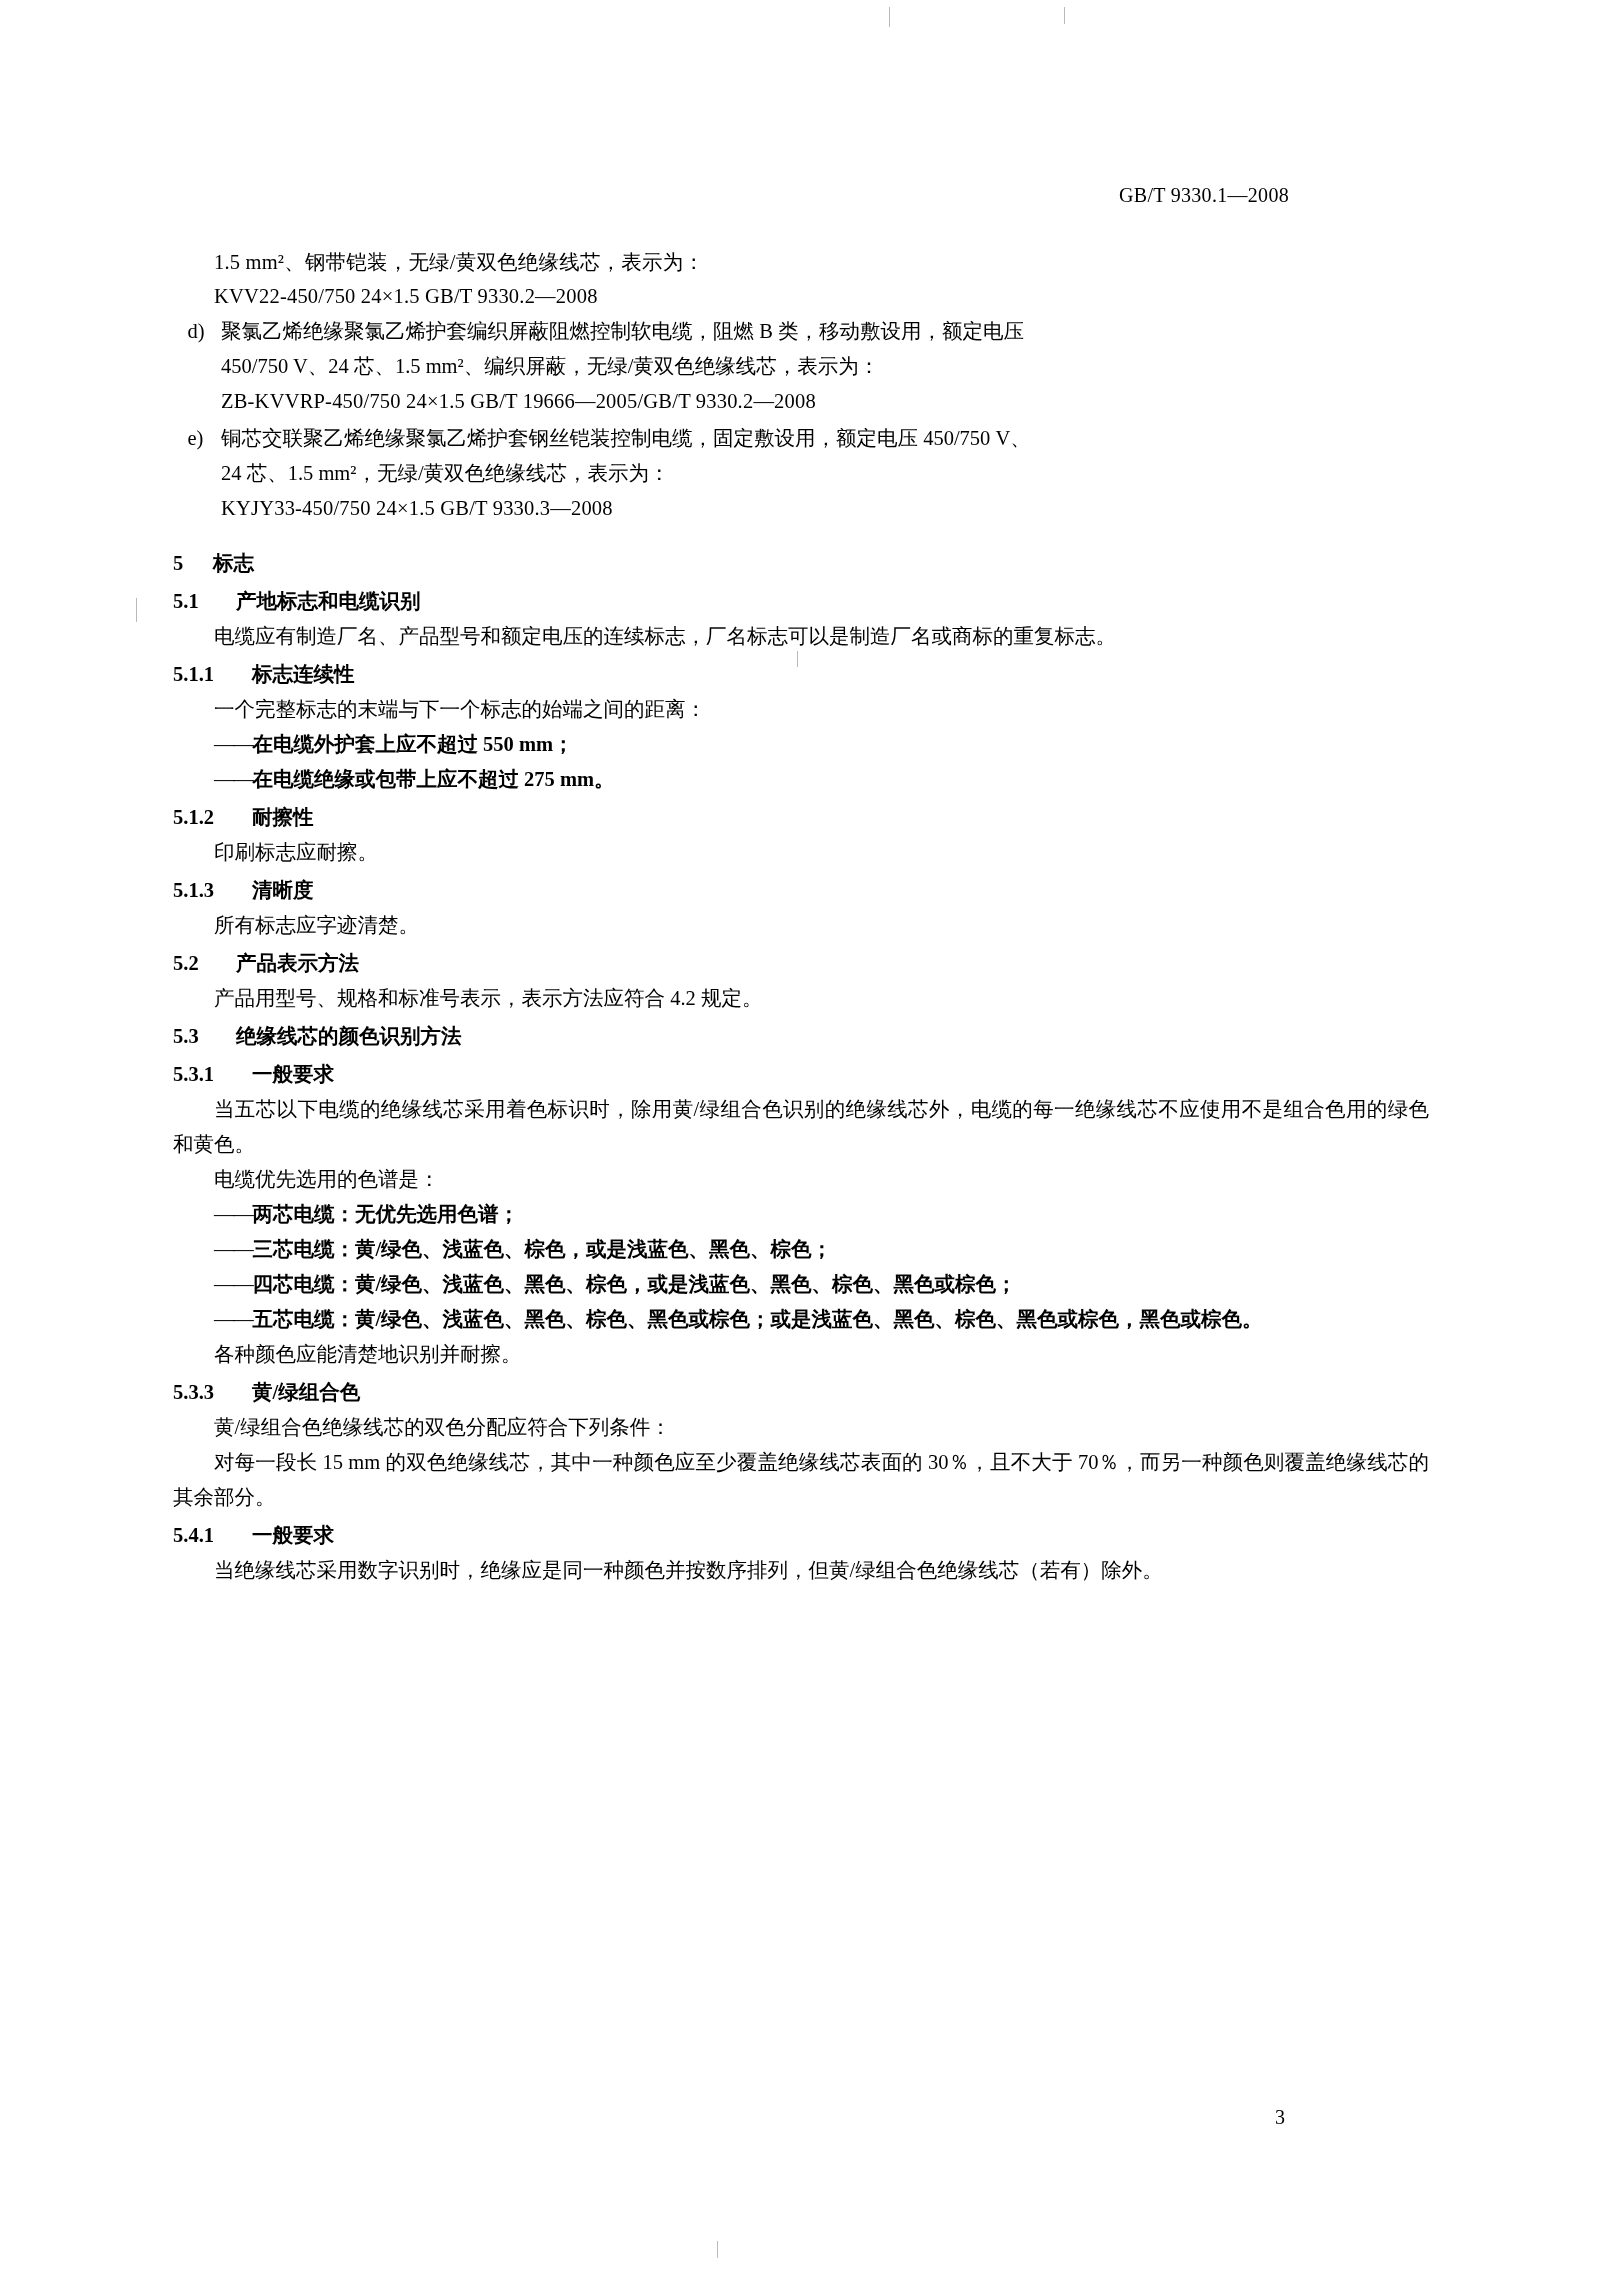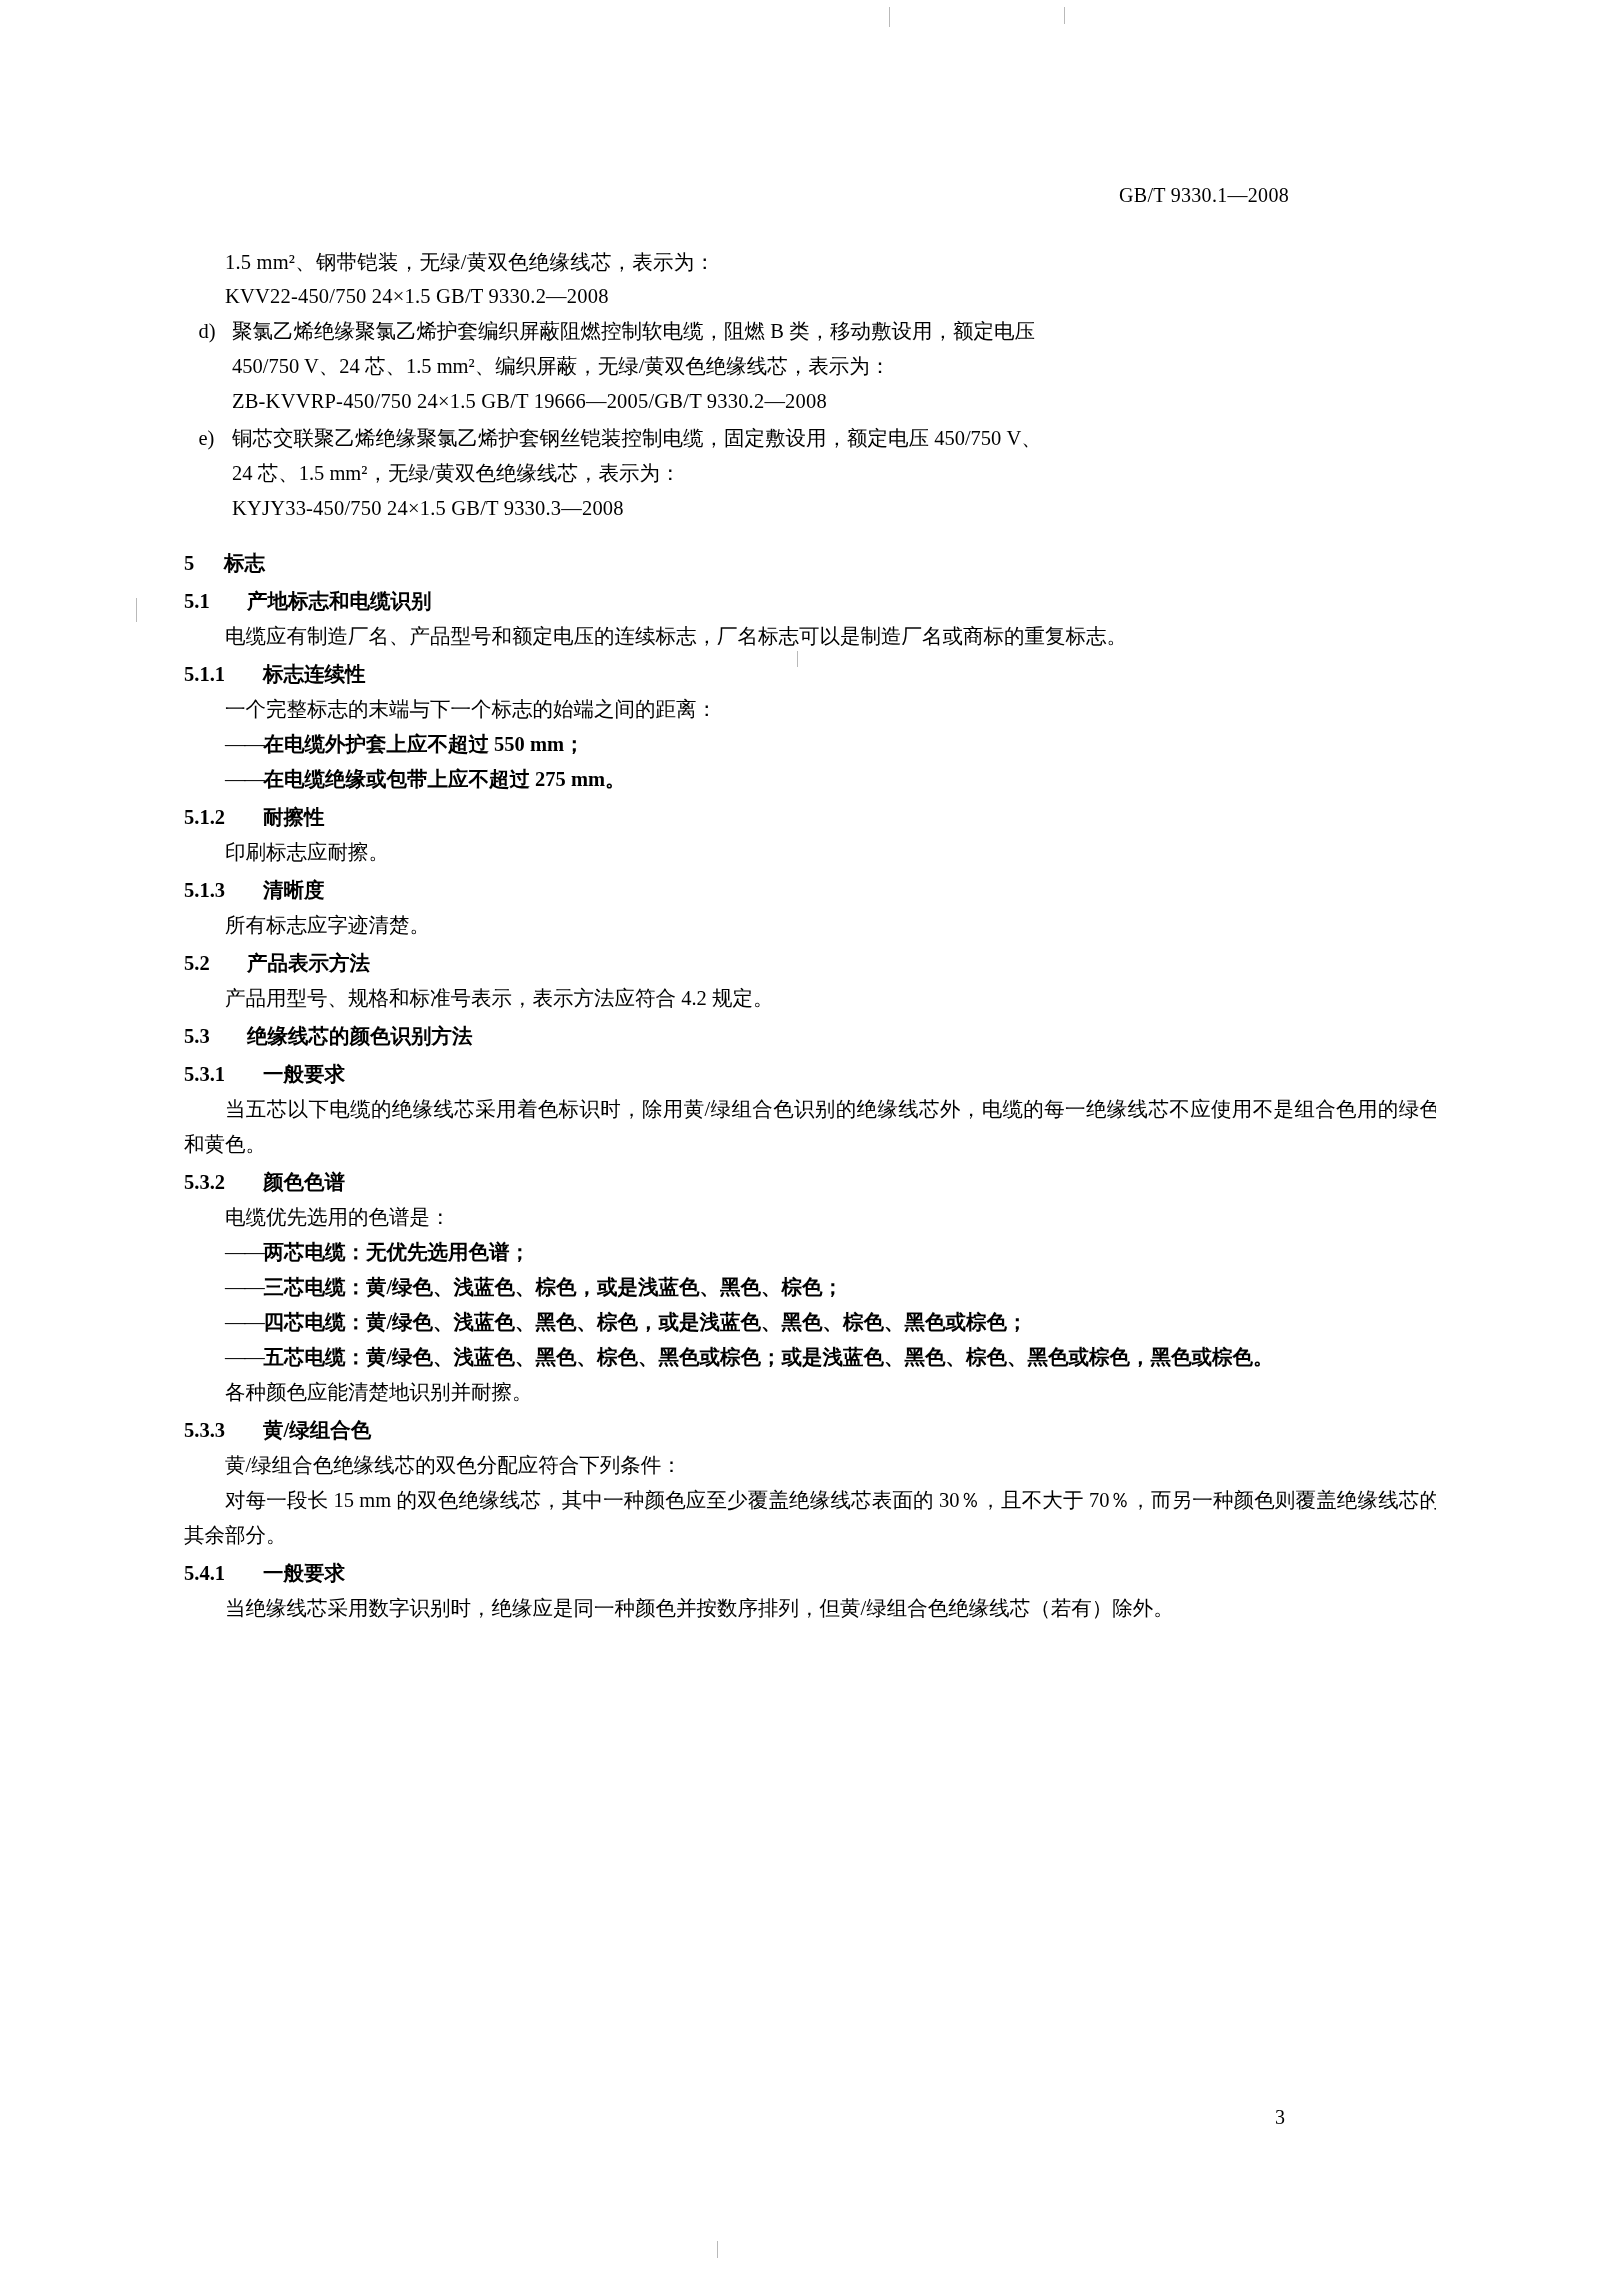--- a/index.html
+++ b/index.html
@@ -35,21 +35,21 @@
     right: 151px;
     font-size: 20px;
   }
   
   .tick {
     position: absolute;
     background: #b9b9b9;
   }
   .content {
     position: absolute;
-    left: 184px;
+    left: 173px;
     top: 245px;
     width: 1256px;
   }
   p, div.line {
     margin: 0;
     font-size: 20.5px;
     line-height: 34px;
   }
   .body-text {
     font-size: 20.5px;
@@ -191,23 +191,20 @@
 
     <div class="heading">
       <span class="num">5.3</span><span>绝缘线芯的颜色识别方法</span>
     </div>
 
     <div class="heading h-3">
       <span class="num">5.3.1</span><span>一般要求</span>
     </div>
     <p class="body-text indent-1">当五芯以下电缆的绝缘线芯采用着色标识时，除用黄/绿组合色识别的绝缘线芯外，电缆的每一绝缘线芯不应使用不是组合色用的绿色和黄色。</p>
 
-    <div class="heading h-3">
-      <span class="num">5.3.2</span><span>颜色色谱</span>
-    </div>
     <p class="body-text indent-1">电缆优先选用的色谱是：</p>
     <div class="dash-item body-text">
       <span class="dash-lead">——</span>
       <span class="dash-body">两芯电缆：无优先选用色谱；</span>
     </div>
     <div class="dash-item body-text">
       <span class="dash-lead">——</span>
       <span class="dash-body">三芯电缆：黄/绿色、浅蓝色、棕色，或是浅蓝色、黑色、棕色；</span>
     </div>
     <div class="dash-item body-text">

